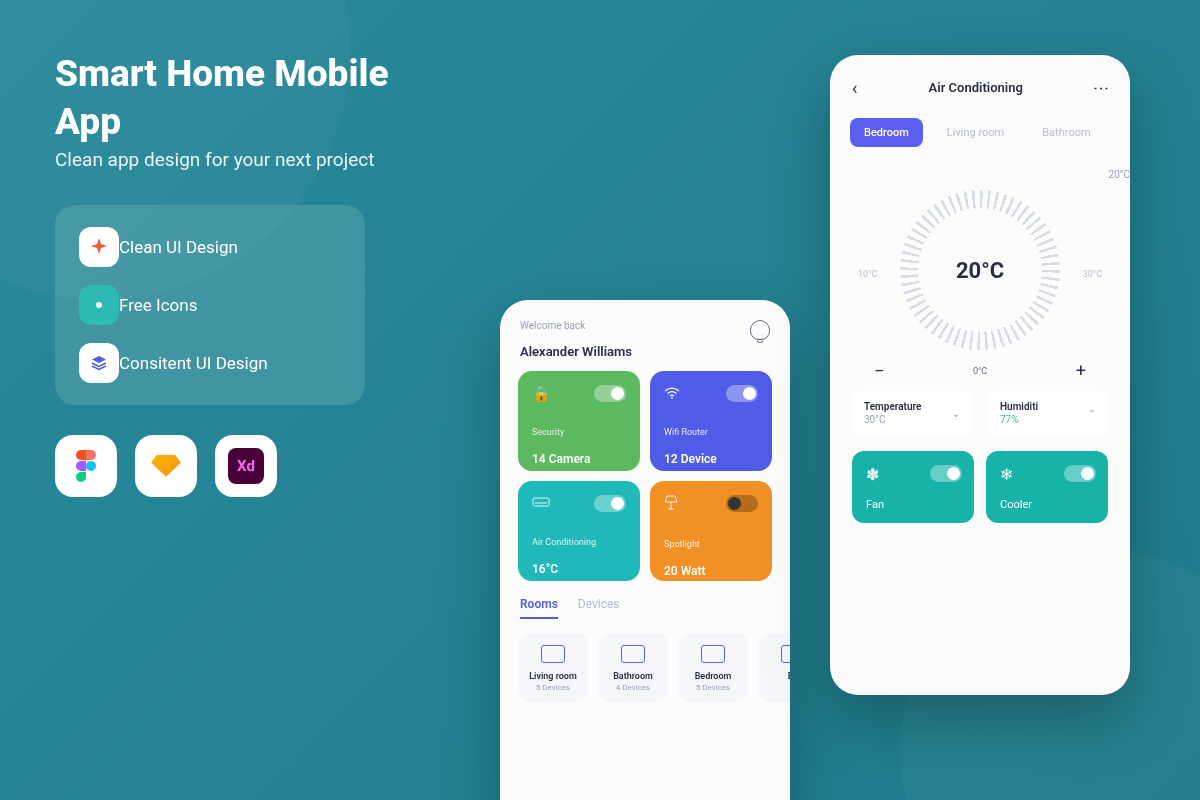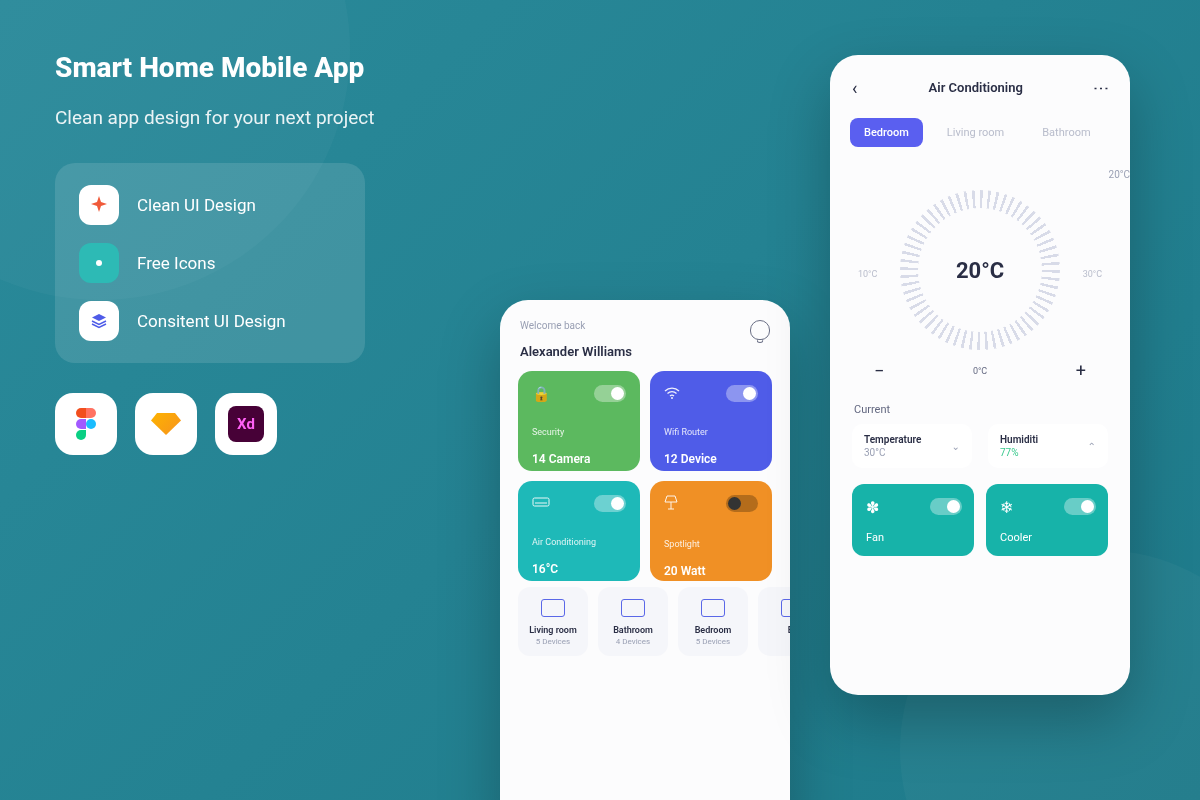--- a/index.html
+++ b/index.html
@@ -1,24 +1,24 @@
 <!DOCTYPE html>
 <html><head>
 <meta charset="utf-8">
 <style>
 *{box-sizing:border-box;margin:0;padding:0;font-family:-apple-system,BlinkMacSystemFont,'Segoe UI',Roboto,sans-serif}
 body{width:1200px;height:800px;background:linear-gradient(135deg,#2a8a9a 0%,#1e7a8a 100%);position:relative;overflow:hidden}
 .bg-circle{position:absolute;border-radius:50%;background:rgba(255,255,255,0.03)}
 .bg-c1{width:500px;height:500px;top:-200px;left:-150px}
 .bg-c2{width:400px;height:400px;bottom:-150px;right:-100px}
 .promo{position:absolute;left:55px;top:50px;color:#fff;width:400px}
-.promo h1{font-size:28px;font-weight:800;line-height:1.3;margin-bottom:18px}
+.promo h1{font-size:37px;font-weight:800;line-height:1.3;margin-bottom:0}
 .promo .sub{font-size:19px;opacity:0.9;line-height:1.5;margin-bottom:30px}
 .feature-box{background:rgba(255,255,255,0.12);border-radius:20px;padding:22px 24px;display:flex;flex-direction:column;gap:18px;width:310px}
-.feature-item{display:flex;align-items:center;gap:18px}
+.feature-item{display:flex;align-items:center;}
 .feature-icon{width:40px;height:40px;border-radius:12px;display:flex;align-items:center;justify-content:center;font-size:18px}
 .fi-white{background:#fff}
 .fi-teal{background:#2dbab5}
 .feature-item span{font-size:17px}
 .tool-icons{display:flex;gap:18px;margin-top:30px}
 .tool-icon{width:62px;height:62px;background:#fff;border-radius:18px;display:flex;align-items:center;justify-content:center}
 
 .phone{position:absolute;background:#fcfcfd;border-radius:28px;box-shadow:0 25px 60px rgba(0,0,0,0.25);overflow:hidden}
 .phone1{width:290px;height:540px;left:500px;top:300px}
 .phone2{width:300px;height:640px;left:830px;top:55px}
@@ -182,20 +182,24 @@
             <path d="M3 1h8l2 6H1z" fill="none" stroke="#fff"></path>
             <line x1="7" y1="7" x2="7" y2="14" stroke="#fff"></line>
             <line x1="4" y1="14" x2="10" y2="14" stroke="#fff"></line>
           </svg>
       </div>
       <div class="toggle off"></div>
       <div class="tile-label">Spotlight</div>
       <div class="tile-value">20 Watt</div>
     </div>
   </div>
+  <div class="tabs">
+    <div class="tab active">Rooms</div>
+    <div class="tab">Devices</div>
+  </div>
   <div class="rooms">
     <div class="room">
       <div class="room-icon"></div>
       <div class="room-name">Living room</div>
       <div class="room-count">5 Devices</div>
     </div>
     <div class="room">
       <div class="room-icon"></div>
       <div class="room-name">Bathroom</div>
       <div class="room-count">4 Devices</div>
@@ -231,21 +235,20 @@
       <div class="dial-center">20°C</div>
     </div>
     <div class="dial-side dial-left">10°C</div>
     <div class="dial-side dial-right">30°C</div>
     <div class="dial-bottom">
       <div class="sign">−</div>
       <div>0°C</div>
       <div class="sign">+</div>
     </div>
   </div>
-  <div class="current-label">Current</div>
   <div class="stats">
     <div class="stat">
       <div class="stat-l">
         <div class="n">Temperature</div>
         <div class="v">30°C</div>
       </div>
       <div class="chev">⌄</div>
     </div>
     <div class="stat">
       <div class="stat-l">

